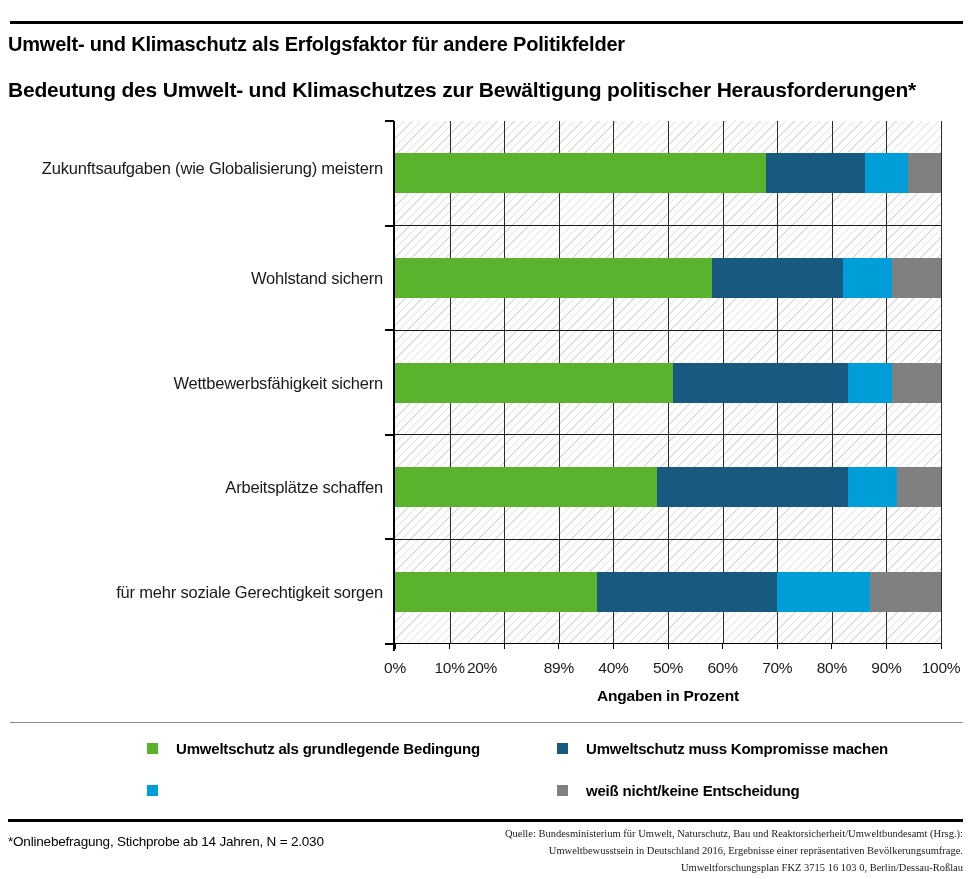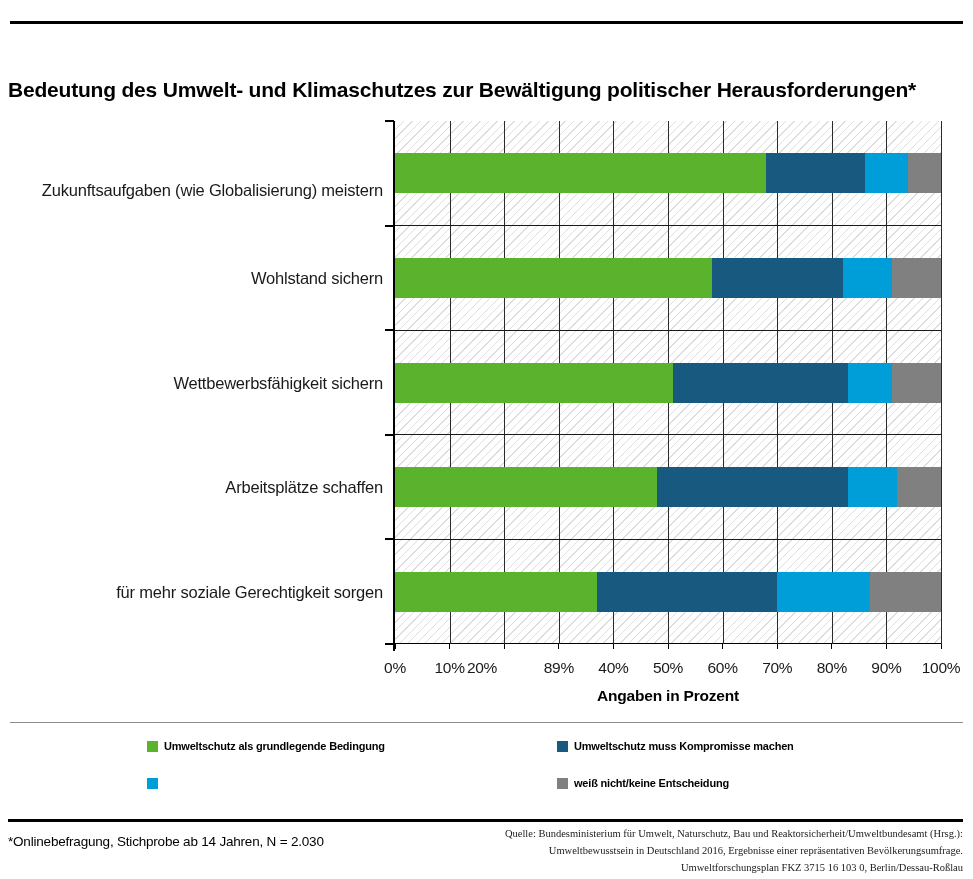--- a/index.html
+++ b/index.html
@@ -25,34 +25,35 @@
              text-align:right;font-size:16.5px;color:#1a1a1a;white-space:nowrap;letter-spacing:-0.2px;}
 
   .x-label{position:absolute;top:659px;width:80px;margin-left:-40px;text-align:center;
            font-size:15.5px;color:#1a1a1a;letter-spacing:-0.3px;}
   .x-title{position:absolute;left:395px;top:687px;width:546px;text-align:center;
            font-size:15.5px;font-weight:700;letter-spacing:-0.2px;}
 
   .divider-thin{position:absolute;left:10px;top:722px;width:953px;height:1px;background:#8c8c8c;}
   .legend{position:absolute;left:147px;top:740px;display:grid;
           grid-template-columns:410px auto;row-gap:25px;}
-  .legend-item{display:flex;align-items:center;gap:6px;font-size:11px;font-weight:700;
+  .legend-item{display:flex;align-items:center;gap:18px;font-size:15px;font-weight:700;
                letter-spacing:-0.2px;white-space:nowrap;}
   .swatch{width:11px;height:11px;flex:none;}
 
   .divider-thick{position:absolute;left:8px;top:819px;width:955px;height:3px;background:#000;}
   .footnote{position:absolute;left:8px;top:834px;font-size:13.5px;letter-spacing:-0.2px;}
   .source{position:absolute;right:10px;top:825px;text-align:right;
           font-family:"Liberation Serif",serif;font-size:10.5px;line-height:17px;color:#1a1a1a;}
 </style>
 </head>
 <body>
 
 <div class="page" id="page">
   <div class="top-rule"></div>
+  <div class="title">Umwelt- und Klimaschutz als Erfolgsfaktor für andere Politikfelder</div>
   <div class="subtitle">Bedeutung des Umwelt- und Klimaschutzes zur Bewältigung politischer Herausforderungen*</div>
 
   <div class="plot" id="plot">
     <div class="axis-y"></div>
     <div class="axis-x"></div>
   <div class="tick-bottom" style="left: calc(0% - 0.5px);"></div>
       <div class="gridline" style="left: 10%;"></div>
       <div class="tick-bottom" style="left: calc(10% - 0.5px);"></div>
       <div class="gridline" style="left: 20%;"></div>
       <div class="tick-bottom" style="left: calc(20% - 0.5px);"></div>
@@ -146,18 +147,18 @@
     <div class="x-label" style="left: 449.6px;">10%</div>
     <div class="x-label" style="left: 482px;">20%</div>
     <div class="x-label" style="left: 558.8px;">89%</div>
     <div class="x-label" style="left: 613.4px;">40%</div>
     <div class="x-label" style="left: 668px;">50%</div>
     <div class="x-label" style="left: 722.6px;">60%</div>
     <div class="x-label" style="left: 777.2px;">70%</div>
     <div class="x-label" style="left: 831.8px;">80%</div>
     <div class="x-label" style="left: 886.4px;">90%</div>
     <div class="x-label" style="left: 941px;">100%</div>
-    <div class="cat-label" style="top: 190px; margin-left: 40px;">Zukunftsaufgaben (wie Globalisierung) meistern</div>
+    <div class="cat-label" style="top: 168px; margin-left: 40px;">Zukunftsaufgaben (wie Globalisierung) meistern</div>
     <div class="cat-label" style="top: 277.9px;">Wohlstand sichern</div>
     <div class="cat-label" style="top: 382.5px;">Wettbewerbsfähigkeit sichern</div>
     <div class="cat-label" style="top: 487.1px;">Arbeitsplätze schaffen</div>
     <div class="cat-label" style="top: 591.7px;">für mehr soziale Gerechtigkeit sorgen</div>
   </div>
 
 </body></html>

